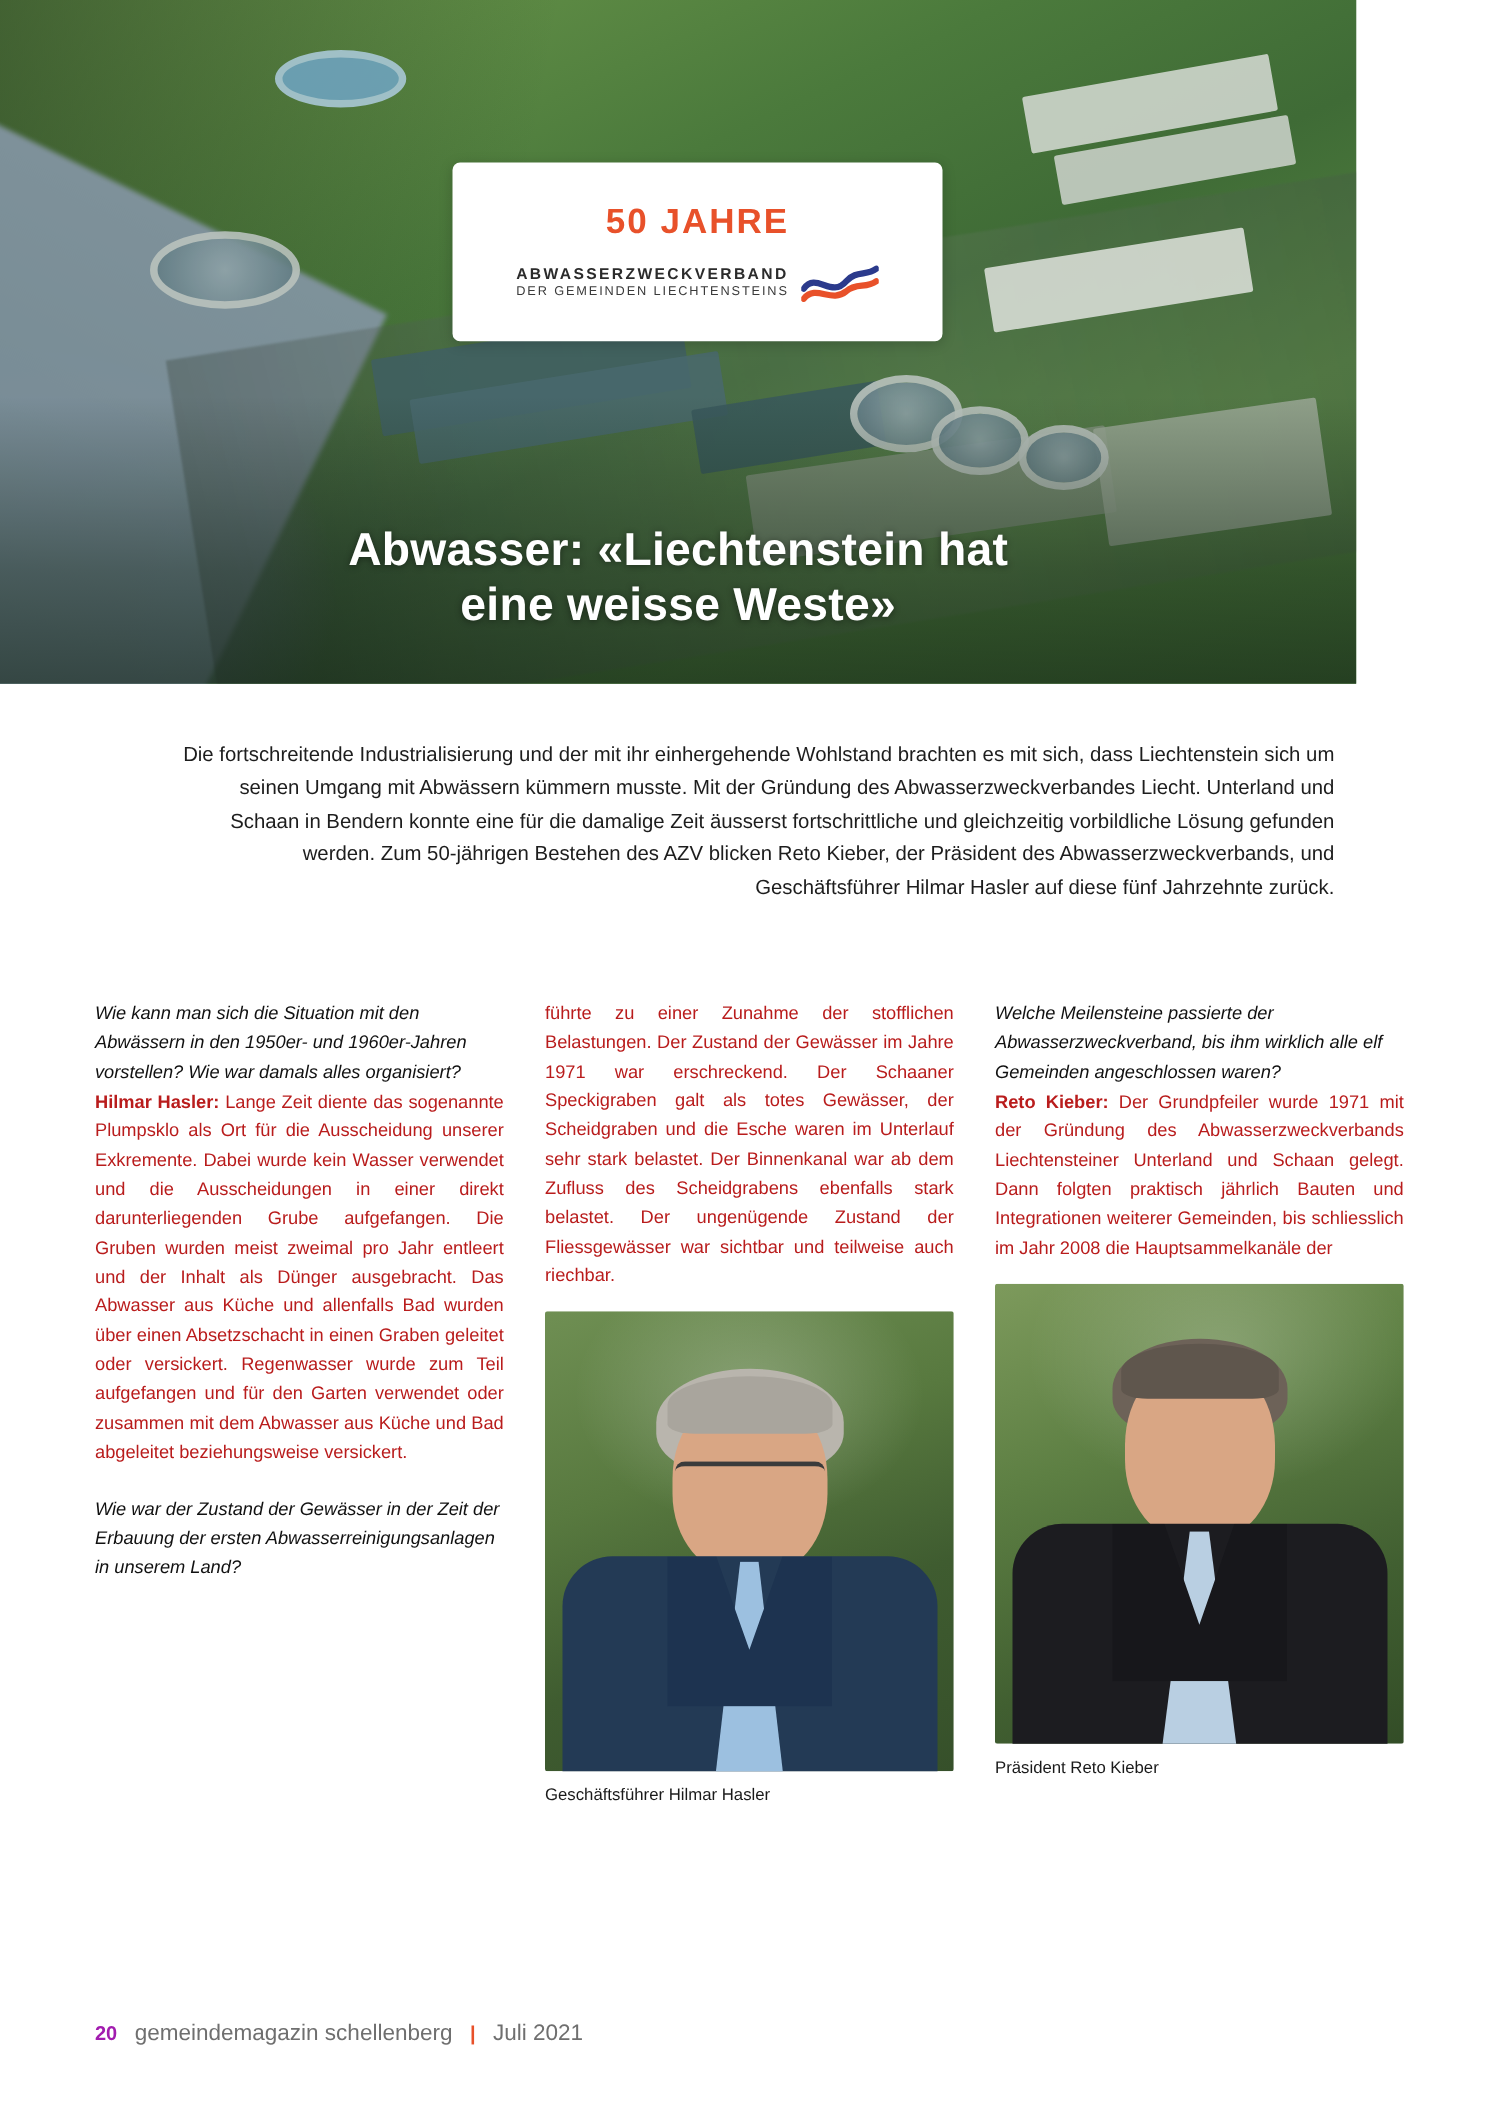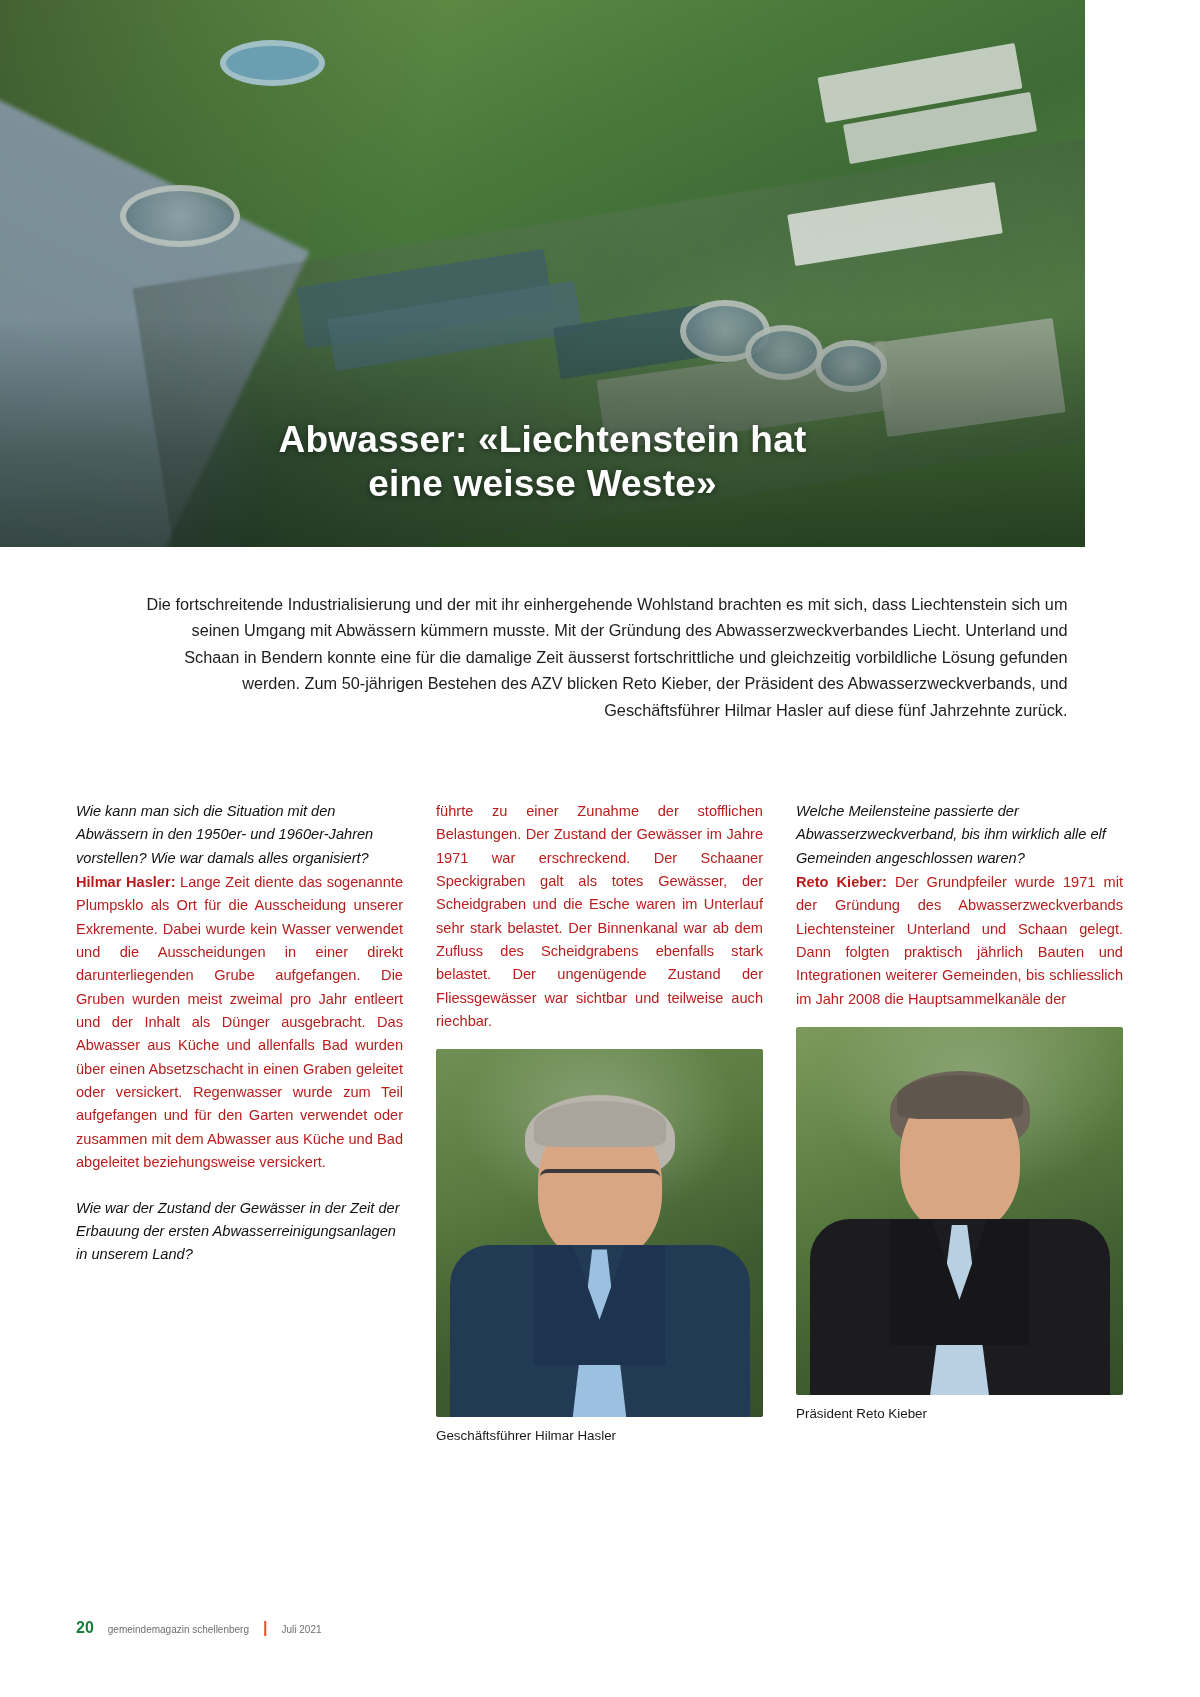--- a/index.html
+++ b/index.html
@@ -228,27 +228,27 @@
   .footer {
     position: absolute;
     left: 76px;
     bottom: 60px;
     width: 1048px;
     display: flex;
     align-items: baseline;
     gap: 14px;
   }
   .folio {
-    color: #15803d;
+    color: #a21caf;
     font-weight: bold;
     font-size: 16px;
   }
   .footer-text {
     color: #6f6f6f;
-    font-size: 10px;
+    font-size: 18px;
   }
   .footer-sep { color: #e8512a; font-weight: bold; }
 </style>
 </head>
 <body>
 
 <div class="page">
 
   <div class="hero">
     <div class="hero-img"></div>
@@ -262,20 +262,35 @@
       <i style="left:600px;top:360px;width:290px;height:70px;transform:rotate(-8deg);background:#7f8f7a;"></i>
       <i style="left:880px;top:330px;width:180px;height:95px;transform:rotate(-8deg);background:#9aa795;"></i>
       <div class="basin" style="left:120px;top:185px;width:120px;height:62px;"></div>
       <div class="basin" style="left:220px;top:40px;width:105px;height:46px;border-color:#a9c8d6;background:#6ea3bd;"></div>
       <div class="basin" style="left:680px;top:300px;width:90px;height:62px;"></div>
       <div class="basin" style="left:745px;top:325px;width:78px;height:55px;"></div>
       <div class="basin" style="left:815px;top:340px;width:72px;height:52px;"></div>
     </div>
     <div class="hero-grad"></div>
 
+    <div class="logo-card">
+      <div class="logo-title">50 JAHRE</div>
+      <div class="logo-row">
+        <div class="logo-text">
+          <div class="logo-l1">ABWASSERZWECKVERBAND</div>
+          <div class="logo-l2">DER GEMEINDEN LIECHTENSTEINS</div>
+        </div>
+        <span class="wave-mark">
+          <svg viewBox="0 0 62 34" width="62" height="34" aria-hidden="true">
+            <path d="M2 22 C12 8, 24 30, 36 16 C44 7, 52 12, 60 6" fill="none" stroke="#2b3a8c" stroke-width="5" stroke-linecap="round"></path>
+            <path d="M2 30 C12 18, 24 34, 36 24 C44 17, 52 22, 60 16" fill="none" stroke="#e8512a" stroke-width="5" stroke-linecap="round"></path>
+          </svg>
+        </span>
+      </div>
+    </div>
 
     <div class="hero-headline">
       <div>Abwasser: «Liechtenstein hat</div>
       <div>eine weisse Weste»</div>
     </div>
   </div>
 
   <div class="lead">Die fortschreitende Industrialisierung und der mit ihr einhergehende Wohlstand brachten es mit sich, dass Liechtenstein sich um seinen Umgang mit Abwässern kümmern musste. Mit der Gründung des Abwasserzweckverbandes Liecht. Unterland und Schaan in Bendern konnte eine für die damalige Zeit äusserst fortschrittliche und gleichzeitig vorbildliche Lösung gefunden werden. Zum 50-jährigen Bestehen des AZV blicken Reto Kieber, der Präsident des Abwasserzweckverbands, und Geschäftsführer Hilmar Hasler auf diese fünf Jahrzehnte zurück.</div>
 
   <div class="cols">

